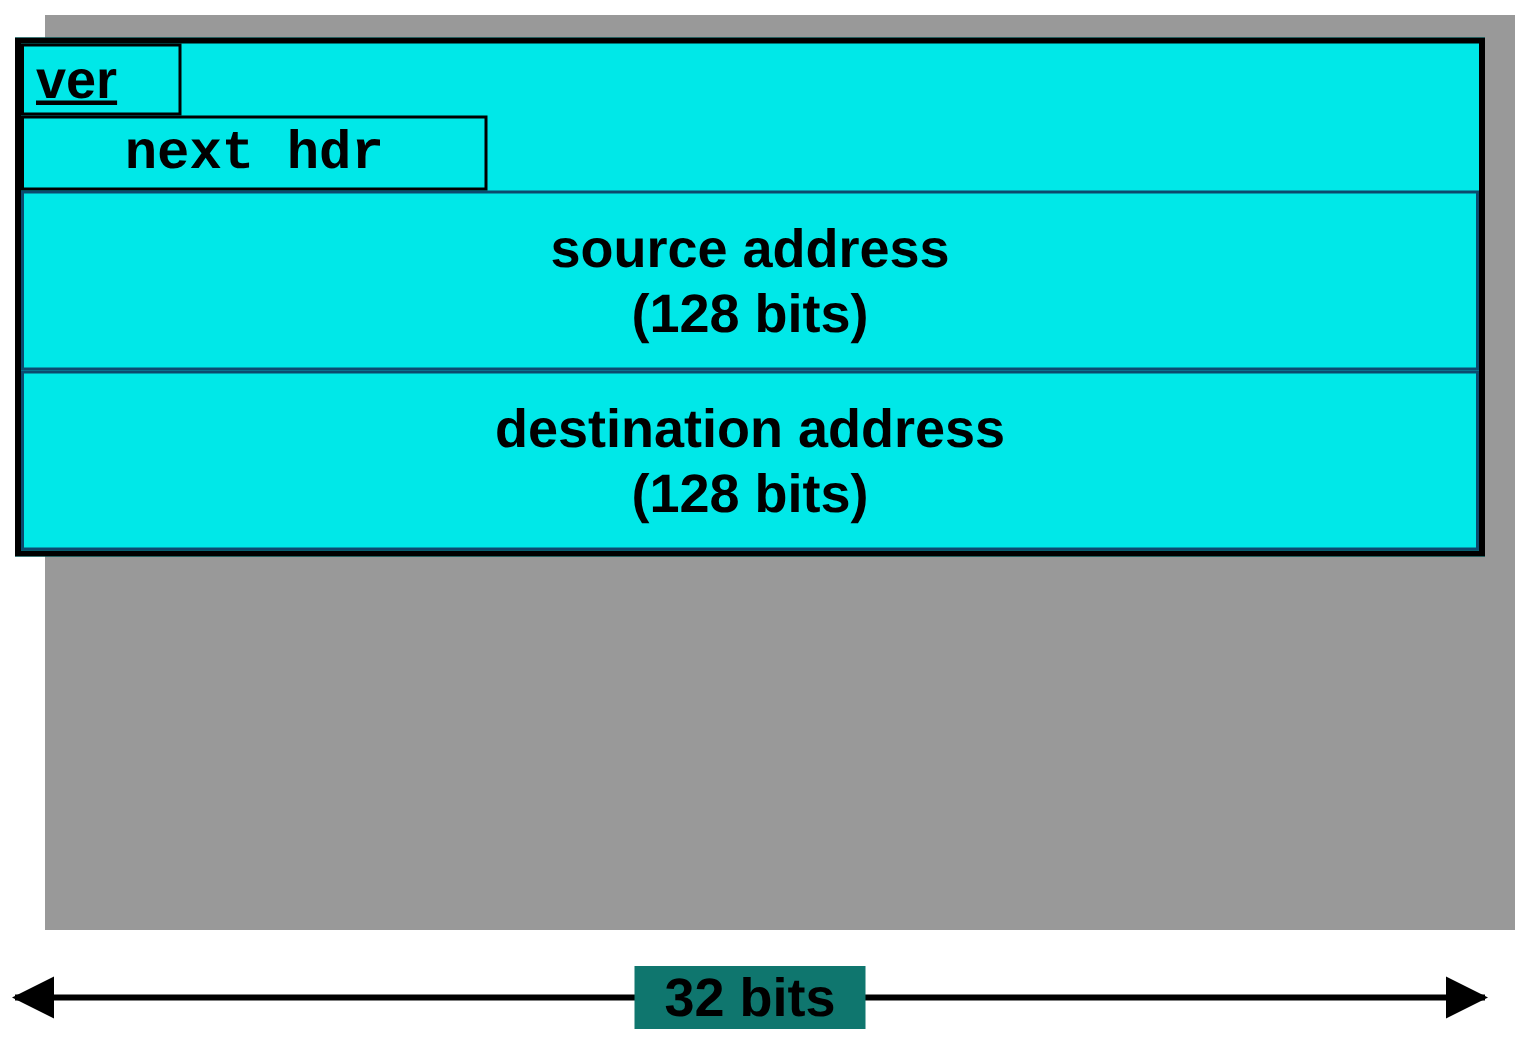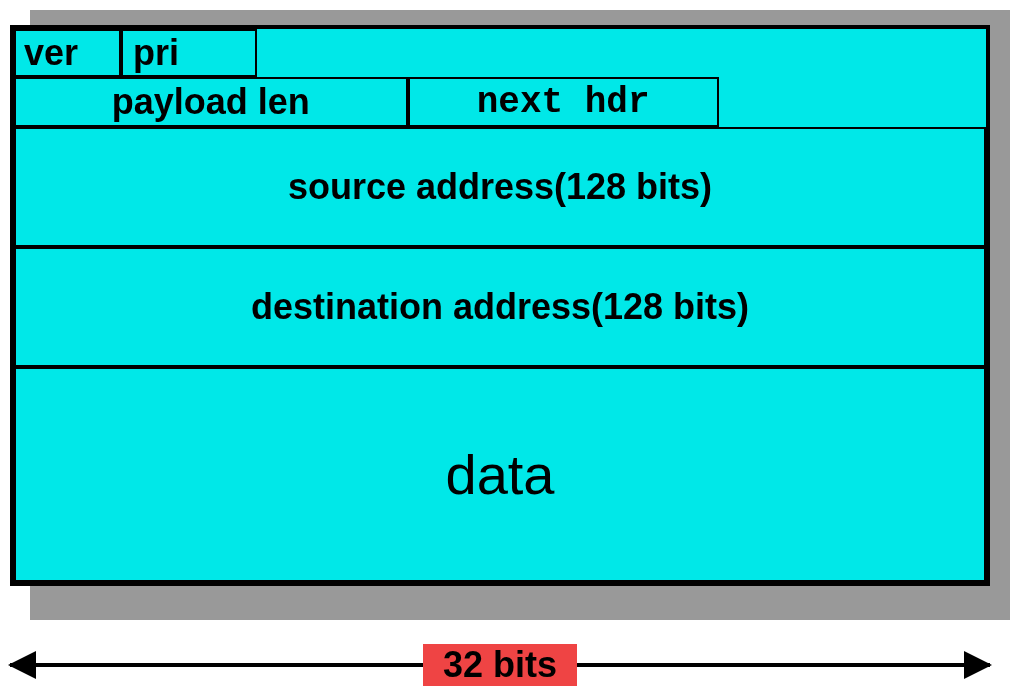--- a/index.html
+++ b/index.html
@@ -45,20 +45,21 @@
       align-items: center;
       justify-content: center;
       text-align: center;
       padding: 2px 4px;
     }
     .row1 .ver {
       width: 11%;
       height: 48px;
       justify-content: flex-start;
       padding-left: 8px;
+      text-decoration: underline;
     }
     .row1 .pri {
       width: 14%;
       height: 48px;
       justify-content: flex-start;
       padding-left: 10px;
     }
     .row1 .flow {
       width: 75%;
       height: 48px;
@@ -70,25 +71,26 @@
     .row2 .nexthdr {
       width: 32%;
       height: 50px;
       font-family: Liberation Mono, monospace;
     }
     .row2 .hoplimit {
       width: 27.5%;
       height: 50px;
     }
     .big-row {
-      border: 2px solid #000000;
+      border: 2px solid #0c4a6e;
       font-size: 36px;
       font-weight: bold;
       text-align: center;
       display: flex;
+      flex-direction: column;
       align-items: center;
       justify-content: center;
       line-height: 1.2;
     }
     .src-addr {
       height: 120px;
     }
     .dst-addr {
       height: 120px;
       text-align: center;
@@ -134,60 +136,51 @@
       top: 50%;
       transform: translateY(-50%);
       width: 0;
       height: 0;
       border-top: 14px solid transparent;
       border-bottom: 14px solid transparent;
       border-left: 28px solid black;
     }
     .arrow-label {
       position: relative;
-      background: #ef4444;
+      background: #0f766e;
       padding: 0 20px;
       font-size: 36px;
       font-weight: bold;
       z-index: 2;
     }
   </style>
 </head>
 <body>
 
 <div class="container">
   <div class="shadow"></div>
   <div class="packet">
     <div class="row row1">
       <div class="cell ver">
         <span>ver</span>
       </div>
-      <div class="cell pri">
-        <span>pri</span>
-      </div>
     </div>
     <div class="row row2">
-      <div class="cell payload">
-        <span>payload len</span>
-      </div>
       <div class="cell nexthdr">
         <span>next hdr</span>
       </div>
     </div>
     <div class="big-row src-addr">
       <div>source address</div>
       <div>(128 bits)</div>
     </div>
     <div class="big-row dst-addr">
       <div>destination address</div>
       <div>(128 bits)</div>
     </div>
-    <div class="big-row data-row">
-      <span>data</span>
-    </div>
   </div>
   <div class="arrow-container">
     <div class="arrow-line"></div>
     <div class="arrow-left"></div>
     <div class="arrow-right"></div>
     <div class="arrow-label">32 bits</div>
   </div>
 </div>
 
 </body></html>

